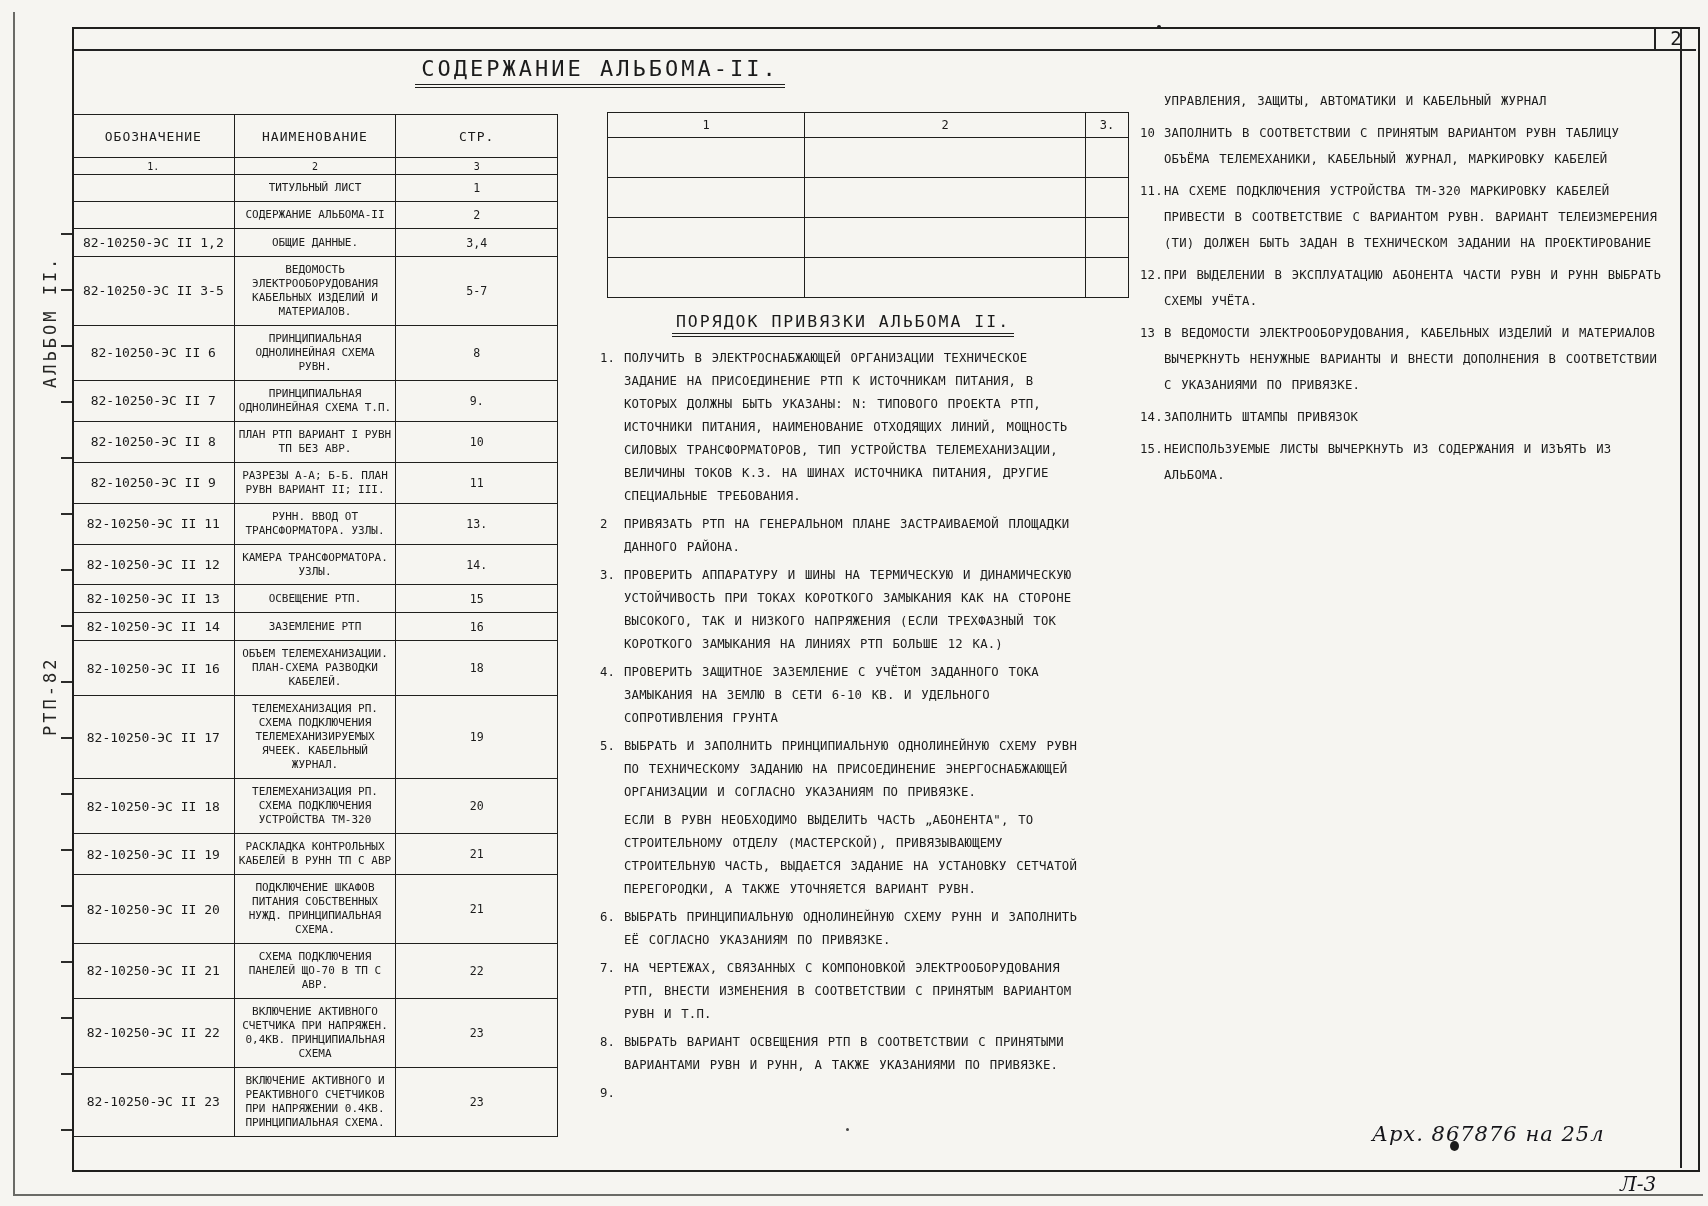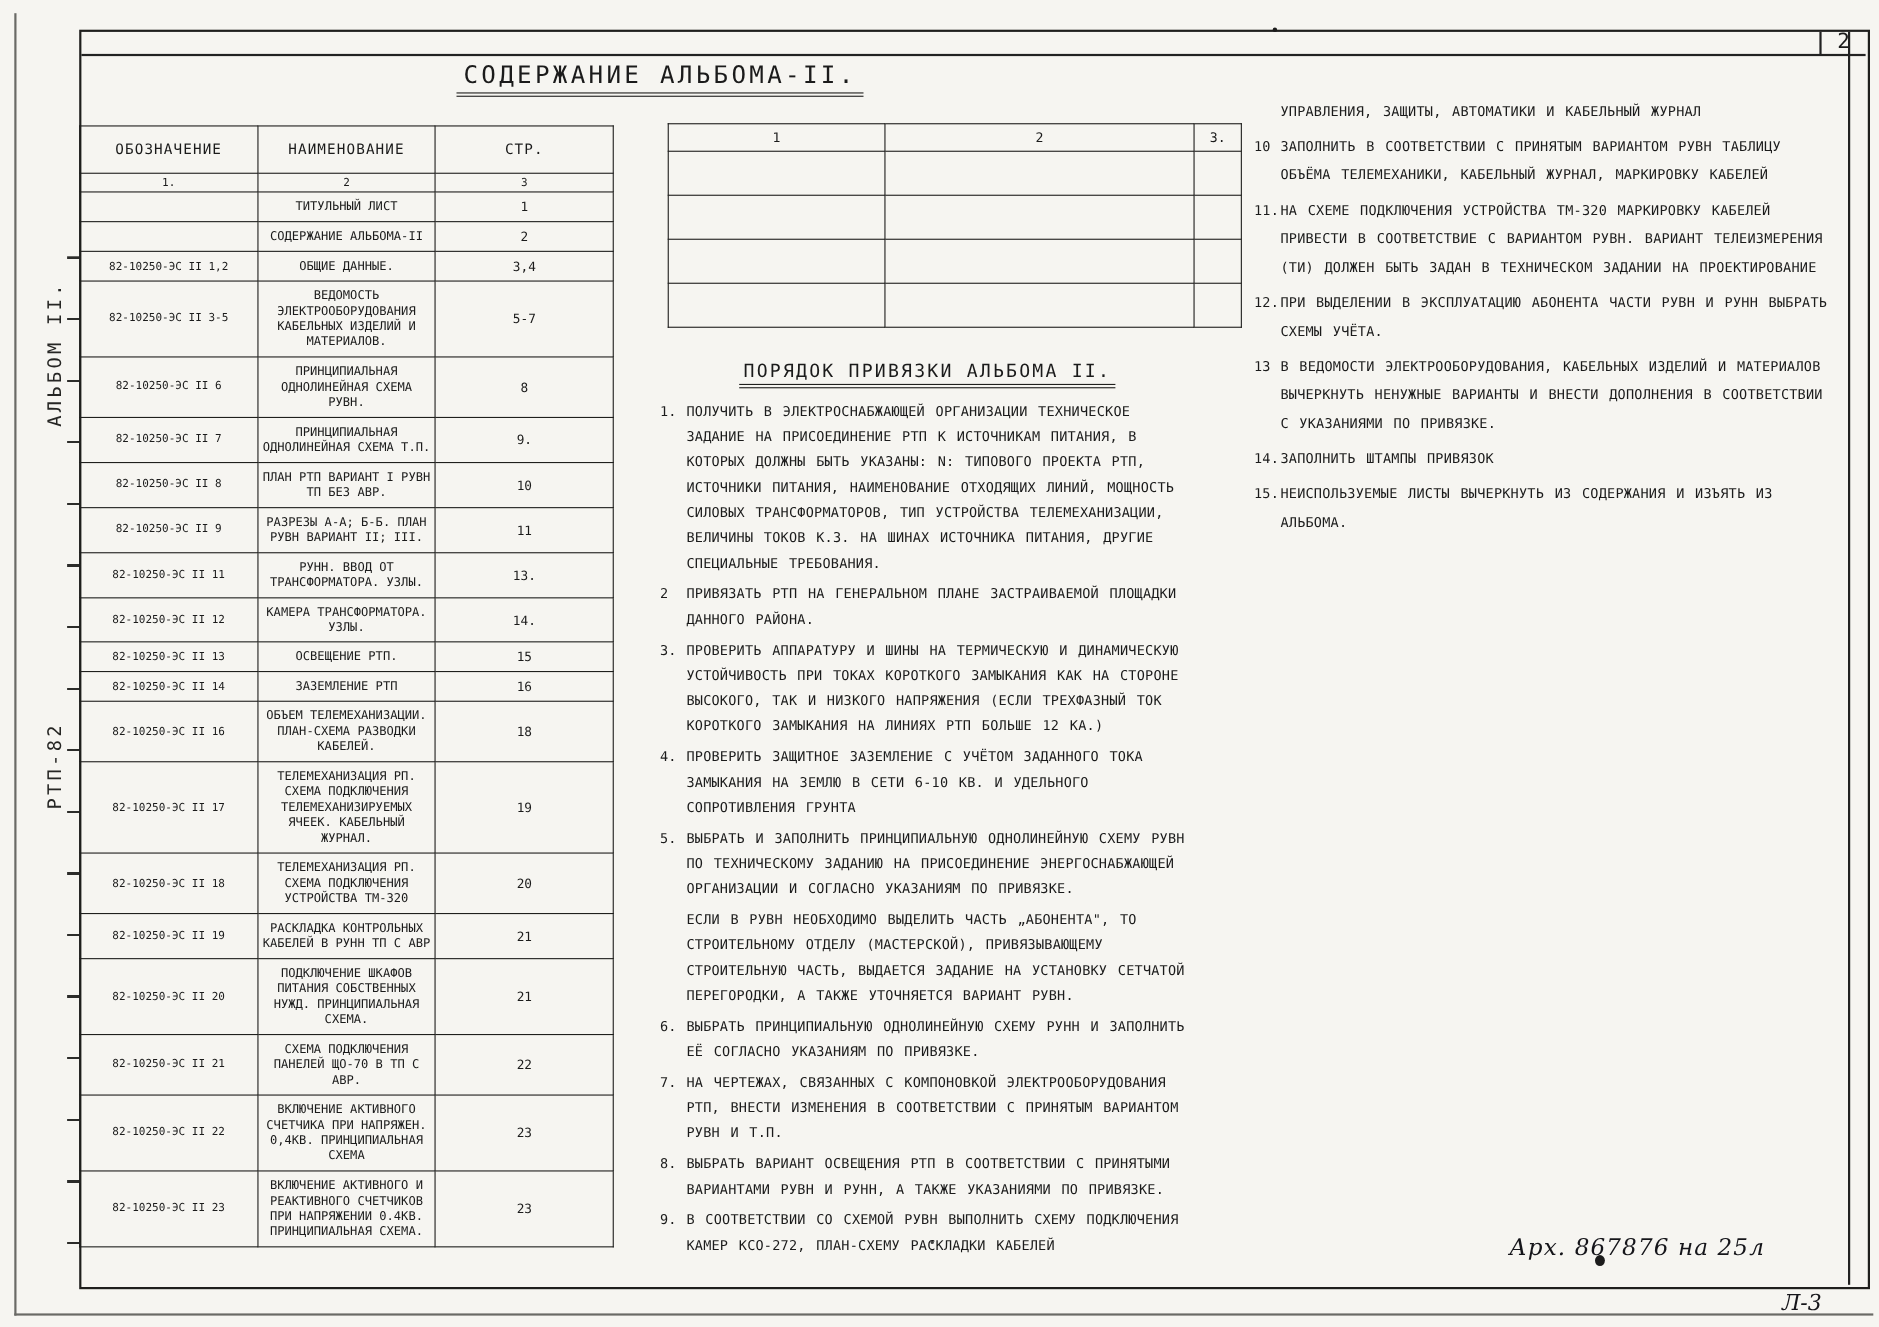--- a/index.html
+++ b/index.html
@@ -29,33 +29,33 @@
   #contents-title{left:410px;top:56px;width:380px;text-align:center;}
   #contents-title span{display:inline-block;font-size:22px;letter-spacing:3px;text-transform:uppercase;
     border-bottom:4px double #1f1f1d;padding:0 6px 3px 6px;text-align:right;}
   
   #contents-table{left:72px;top:114px;width:486px;}
   #contents-table table{border-collapse:collapse;table-layout:fixed;width:486px;}
   #contents-table td,#contents-table th{border:1.6px solid #1f1f1d;vertical-align:middle;
     font-weight:normal;text-transform:uppercase;overflow:hidden;}
   #contents-table th.hdr{font-size:13px;height:40px;letter-spacing:1px;}
   #contents-table td.colnum{font-size:10px;height:16px;text-align:center;padding:0;}
-  #contents-table td.c1{width:182px;text-align:center;font-size:10px;padding:6px 2px;}
+  #contents-table td.c1{width:182px;text-align:center;font-size:13px;padding:6px 2px;}
   #contents-table td.c2{width:260px;text-align:center;font-size:11px;line-height:1.27;padding:6px 3px;margin-top:41px;}
   #contents-table td.c3{width:38px;text-align:center;font-size:11.6px;padding:6px 1px;}
   
   #stamp-table{left:607px;top:112px;}
   #stamp-table table{border-collapse:collapse;table-layout:fixed;}
   #stamp-table td,#stamp-table th{border:1.7px solid #1f1f1d;font-weight:normal;}
   #stamp-table th{font-size:12px;height:22px;}
   #stamp-table td{height:37px;}
   .sc1{width:194px;} .sc2{width:278px;} .sc3{width:40px;}
   
   .proc-col{font-size:12.3px;text-transform:uppercase;}
-  #proc-left{left:600px;top:312px;width:486px;margin-top:16px;}
+  #proc-left{left:600px;top:312px;width:486px;}
   #proc-right{left:1140px;top:88px;width:526px;}
   #proc-heading{text-align:center;margin-bottom:10px;}
   #proc-heading span{display:inline-block;font-size:16.5px;letter-spacing:2px;
     border-bottom:4px double #1f1f1d;padding:0 4px 2px 4px;}
   .proc-item{position:relative;padding-left:24px;line-height:23px;margin-bottom:5px;
     letter-spacing:.2px;word-spacing:2px;}
   #proc-right .proc-item{line-height:26px;margin-bottom:6px;}
   .proc-item .num{position:absolute;left:0;top:0;}
   
   .handwriting{font-family:"DejaVu Serif","Liberation Serif",serif;font-style:italic;color:#15151a;}
@@ -309,21 +309,20 @@
         <span>На чертежах, связанных с компоновкой электрооборудования РТП, внести изменения в соответствии с принятым вариантом РУВН и Т.П.</span>
       </div>
 
       <div class="proc-item">
         <span class="num">8.</span>
         <span>Выбрать вариант освещения РТП в соответствии с принятыми вариантами РУВН и РУНН, а также указаниями по привязке.</span>
       </div>
 
       <div class="proc-item">
         <span class="num">9.</span>
-        <span>В соответствии со схемой РУВН выполнить схему подключения камер КСО-272, план-схему раскладки кабелей</span>
       </div>
     </div>
 </div>
 
 <div class="abs proc-col" id="proc-right">
   <div>
 
       <div class="proc-item">
         <span class="num"></span>
         <span>управления, защиты, автоматики и кабельный журнал</span>

